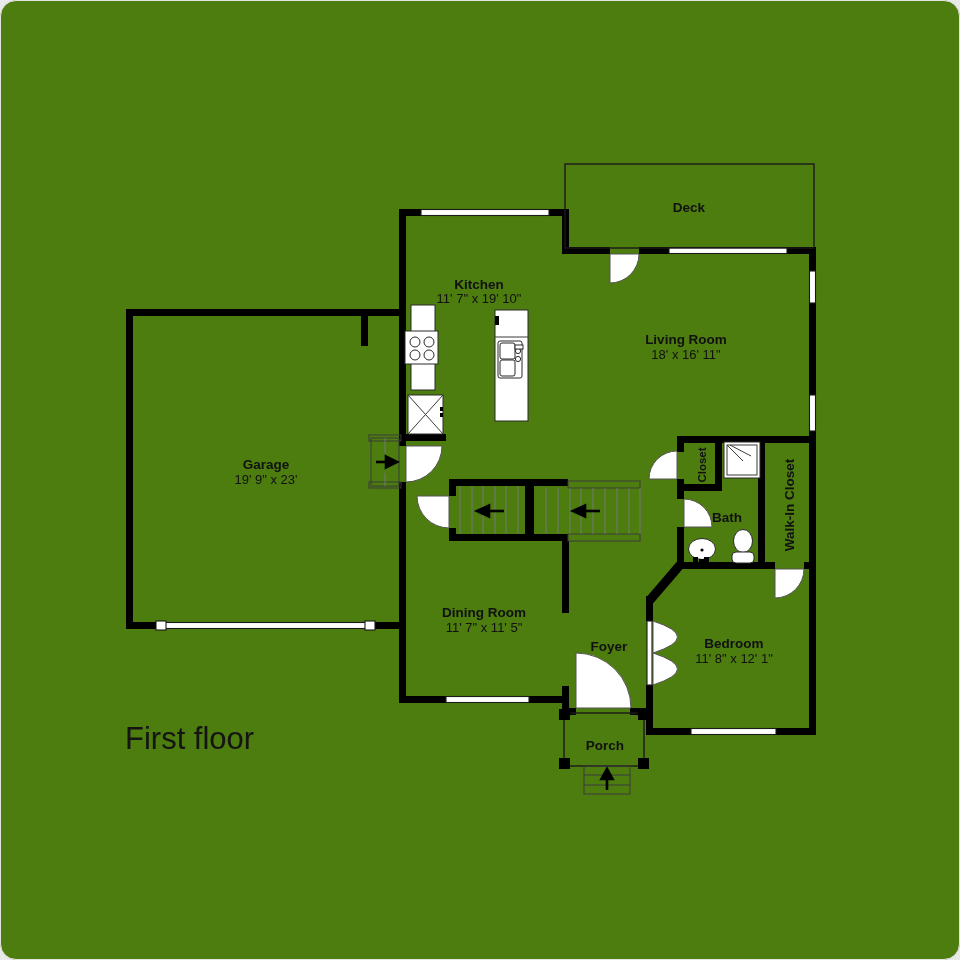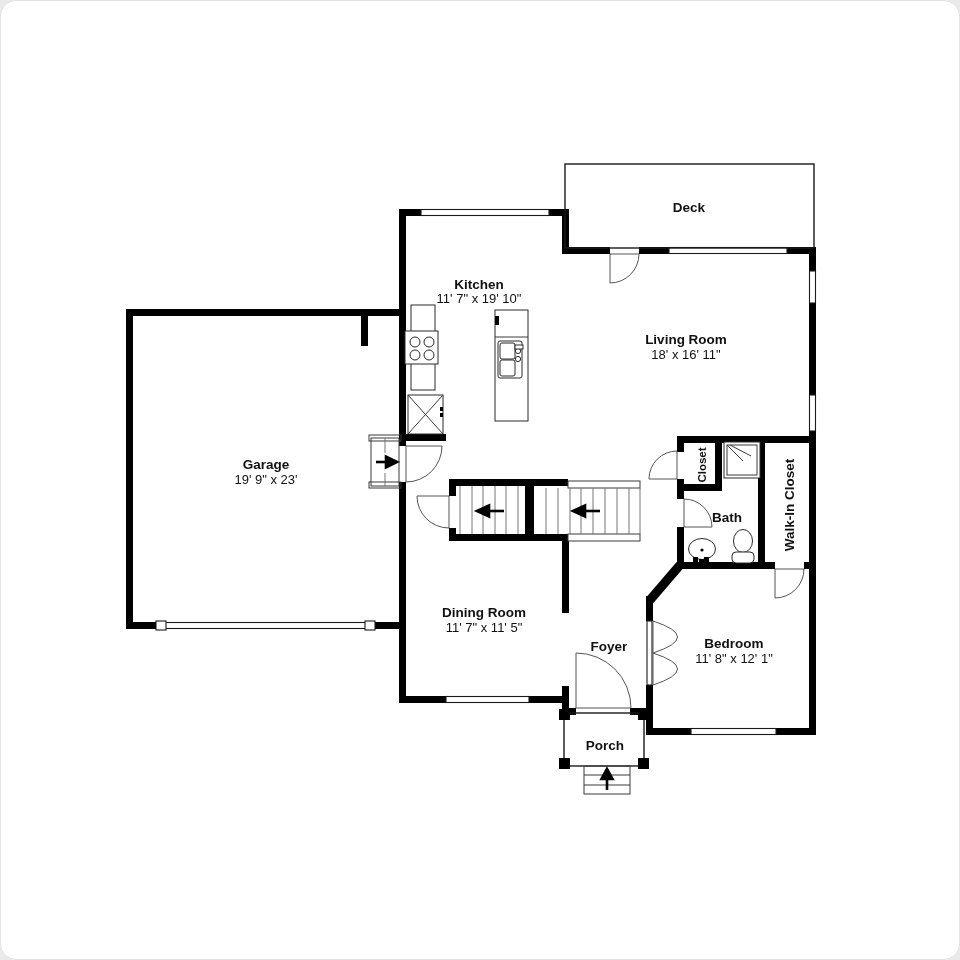--- a/index.html
+++ b/index.html
@@ -4,21 +4,21 @@
 <style>
   html,body{margin:0;padding:0;}
   body{
     width:960px;height:960px;
     background:#e9e9e9;
     font-family:"Liberation Sans", sans-serif;
     position:relative;
   }
   .canvas{
     position:absolute;inset:0;
-    background:#ffffff;
+    background:#4d7c0f;
     border-radius:16px;
     border:1px solid #e2e2e2;
     box-sizing:border-box;
     overflow:hidden;
   }
   .plan-svg{position:absolute;left:0;top:0;}
   .floor-title{
     position:absolute;
     left:124px;top:720px;
     font-size:31px;
@@ -275,14 +275,15 @@
     <text class="room-dims" x="733" y="662">11' 8" x 12' 1"</text>
 
     <text class="room-name" x="726" y="521">Bath</text>
 
     <text class="room-name-small" transform="translate(705,464) rotate(-90)" x="0" y="0">Closet</text>
 
     <text class="room-name" transform="translate(793,504) rotate(-90)" x="0" y="0">Walk-In Closet</text>
   </g>
 </svg>
 
+<div class="floor-title">First floor</div>
 
 </div>
 
 </body></html>

